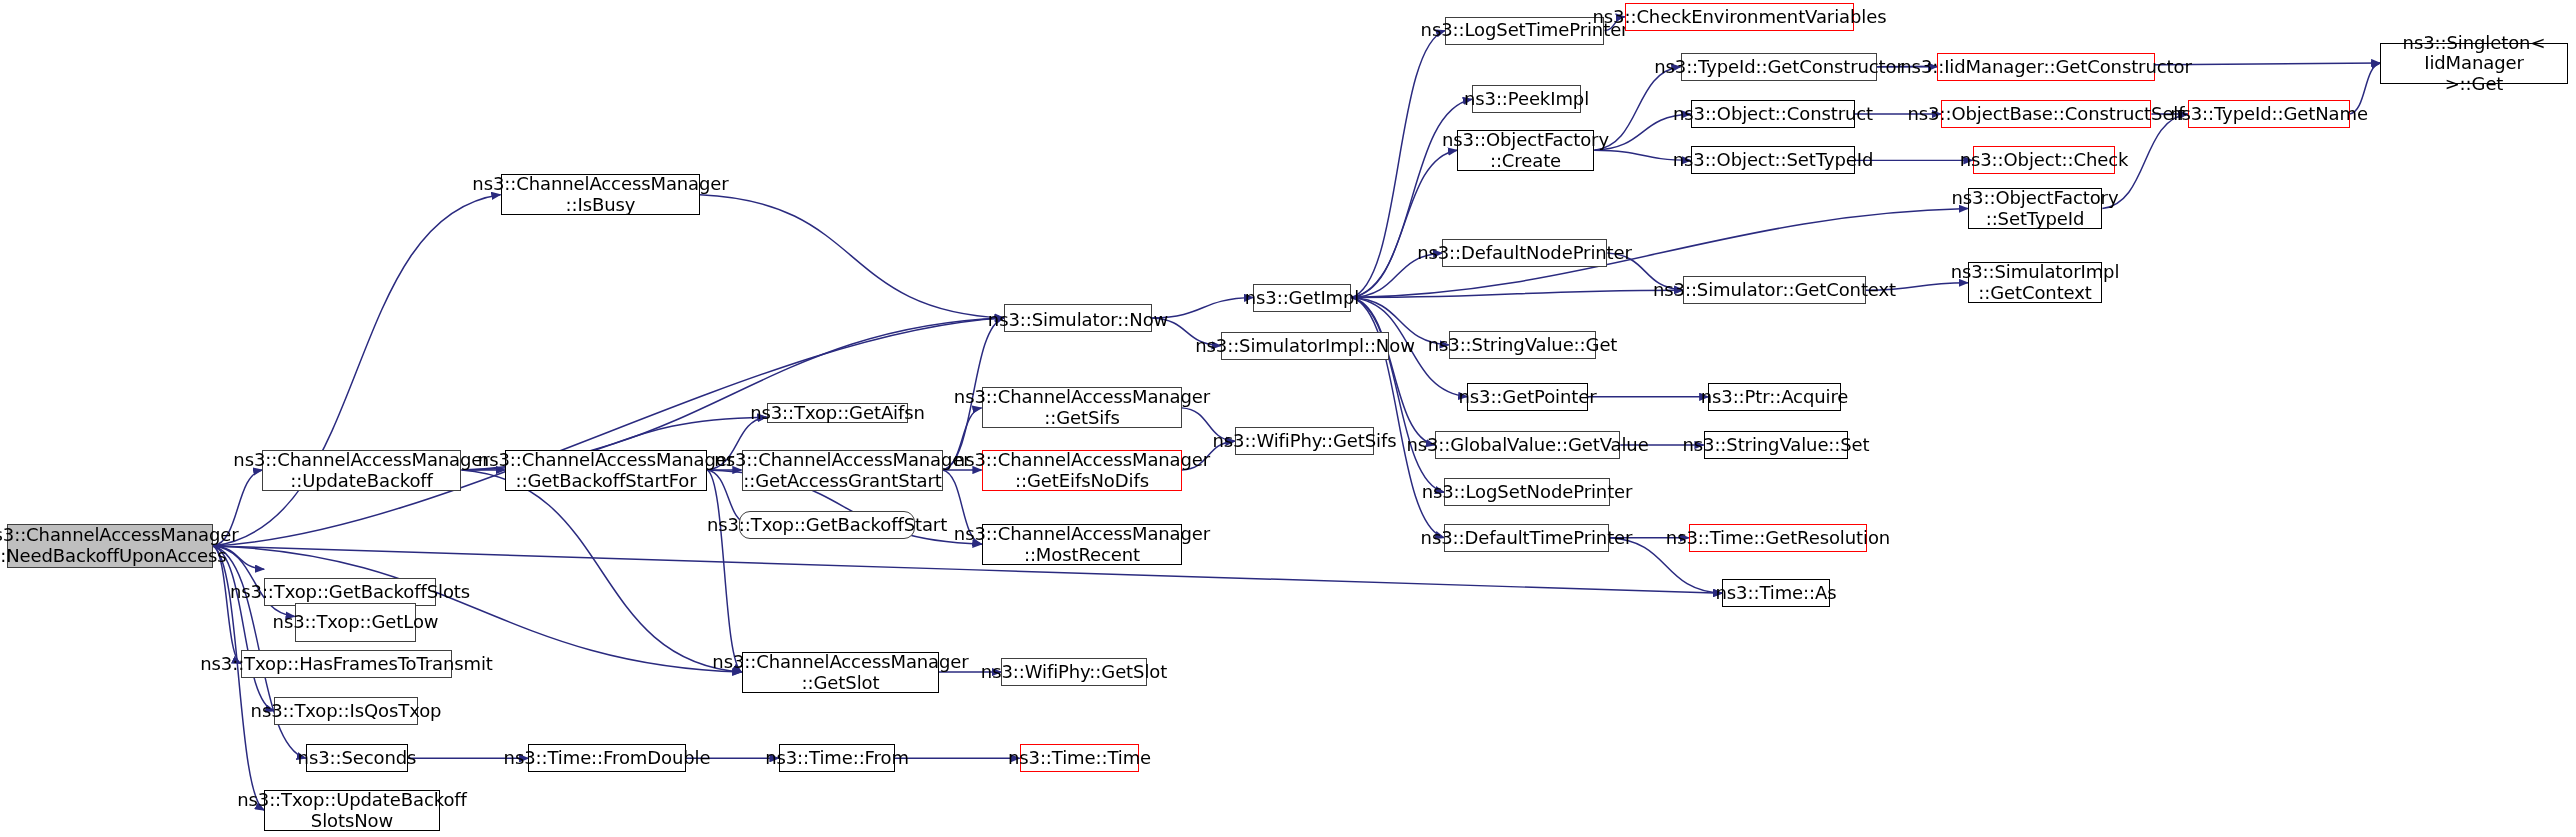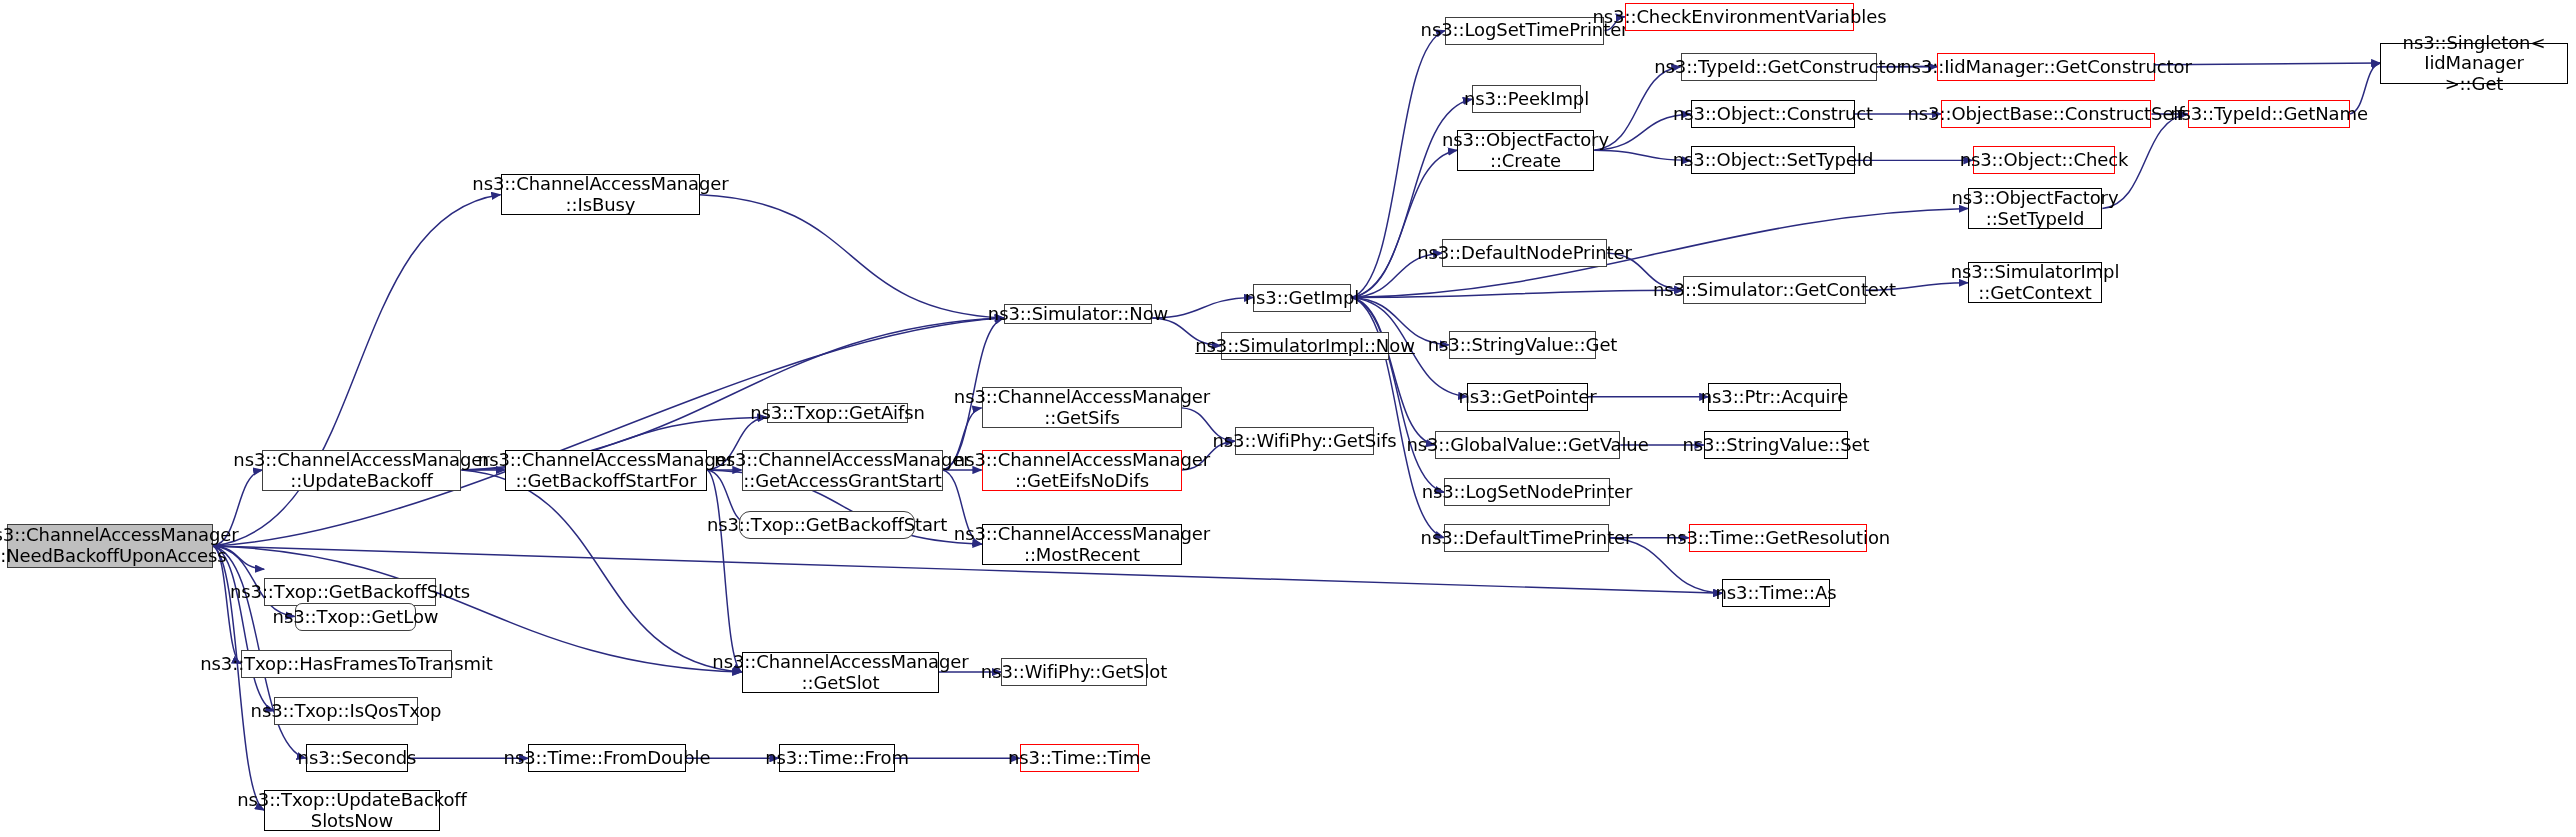--- a/index.html
+++ b/index.html
@@ -105,31 +105,31 @@
 ::GetSifs</span></div>
       <div class="node red" style="left: 982px; top: 450px; width: 200px; height: 41px;"><span>ns3::ChannelAccessManager
 ::GetEifsNoDifs</span></div>
       <div class="node" style="left: 982px; top: 524px; width: 200px; height: 41px;"><span>ns3::ChannelAccessManager
 ::MostRecent</span></div>
       <div class="node" style="left: 742px; top: 652px; width: 197px; height: 41px;"><span>ns3::ChannelAccessManager
 ::GetSlot</span></div>
       <div class="node thick" style="left: 1235px; top: 427px; width: 139px; height: 28px;"><span>ns3::WifiPhy::GetSifs</span></div>
       <div class="node thick" style="left: 1001px; top: 658px; width: 146px; height: 28px;"><span>ns3::WifiPhy::GetSlot</span></div>
       <div class="node thick" style="left: 264px; top: 578px; width: 172px; height: 28px;"><span>ns3::Txop::GetBackoffSlots</span></div>
-      <div class="node thick" style="left: 295px; top: 603px; width: 121px; height: 28px; border-radius: 7px;"><span>ns3::Txop::GetLow</span></div>
+      <div class="node thick" style="left: 295px; top: 603px; width: 121px; height: 39px;"><span>ns3::Txop::GetLow</span></div>
       <div class="node thick" style="left: 241px; top: 650px; width: 211px; height: 28px;"><span>ns3::Txop::HasFramesToTransmit</span></div>
       <div class="node thick" style="left: 274px; top: 697px; width: 144px; height: 28px;"><span>ns3::Txop::IsQosTxop</span></div>
       <div class="node" style="left: 306px; top: 744px; width: 102px; height: 28px;"><span>ns3::Seconds</span></div>
       <div class="node" style="left: 264px; top: 790px; width: 176px; height: 41px;"><span>ns3::Txop::UpdateBackoff
 SlotsNow</span></div>
       <div class="node" style="left: 528px; top: 744px; width: 158px; height: 28px;"><span>ns3::Time::FromDouble</span></div>
       <div class="node" style="left: 779px; top: 744px; width: 116px; height: 28px;"><span>ns3::Time::From</span></div>
       <div class="node red" style="left: 1020px; top: 744px; width: 119px; height: 28px;"><span>ns3::Time::Time</span></div>
-      <div class="node thick" style="left: 1004px; top: 304px; width: 148px; height: 20px;"><span>ns3::Simulator::Now</span></div>
-      <div class="node thick" style="left: 1221px; top: 332px; width: 168px; height: 28px; text-decoration: underline;"><span>ns3::SimulatorImpl::Now</span></div>
+      <div class="node thick" style="left: 1004px; top: 304px; width: 148px; height: 28px; align-items: flex-end;"><span>ns3::Simulator::Now</span></div>
+      <div class="node thick" style="left: 1221px; top: 332px; width: 168px; height: 28px;"><span>ns3::SimulatorImpl::Now</span></div>
       <div class="node thick" style="left: 1253px; top: 284px; width: 98px; height: 28px;"><span>ns3::GetImpl</span></div>
       <div class="node thick" style="left: 1445px; top: 16.7px; width: 159px; height: 28px;"><span>ns3::LogSetTimePrinter</span></div>
       <div class="node thick" style="left: 1472px; top: 85px; width: 109px; height: 28px;"><span>ns3::PeekImpl</span></div>
       <div class="node" style="left: 1457px; top: 130px; width: 137px; height: 41px;"><span>ns3::ObjectFactory
 ::Create</span></div>
       <div class="node thick" style="left: 1442px; top: 239px; width: 165px; height: 28px;"><span>ns3::DefaultNodePrinter</span></div>
       <div class="node thick" style="left: 1449px; top: 331px; width: 147px; height: 28px;"><span>ns3::StringValue::Get</span></div>
       <div class="node" style="left: 1467px; top: 383px; width: 121px; height: 28px;"><span>ns3::GetPointer</span></div>
       <div class="node thick" style="left: 1435px; top: 431px; width: 185px; height: 28px;"><span>ns3::GlobalValue::GetValue</span></div>
       <div class="node thick" style="left: 1444px; top: 478px; width: 166px; height: 28px;"><span>ns3::LogSetNodePrinter</span></div>

